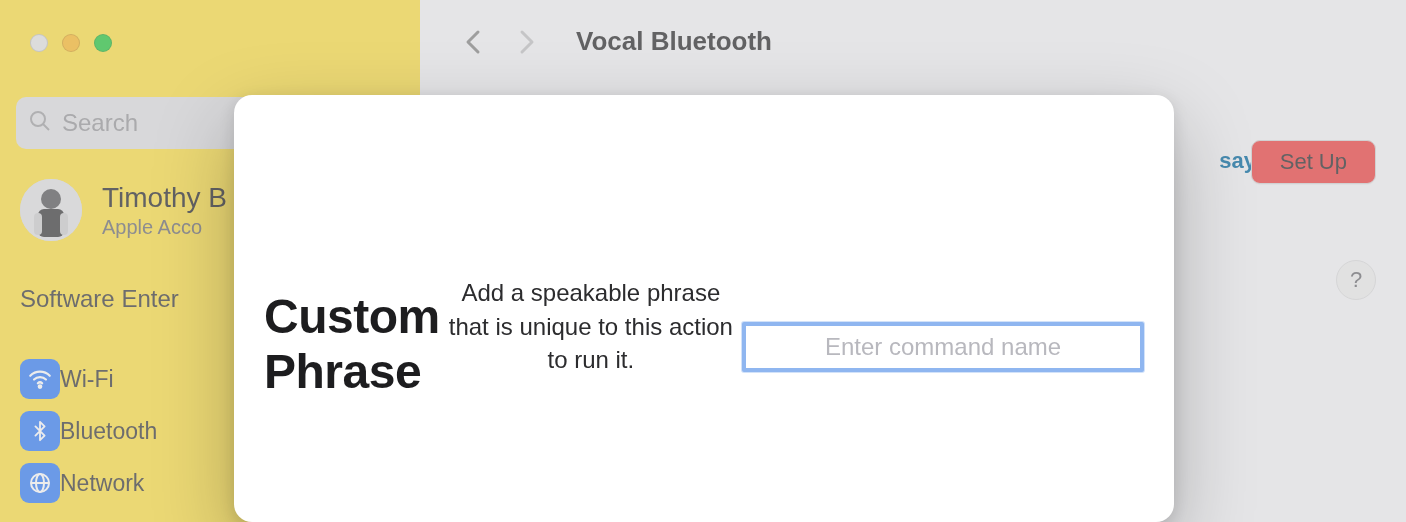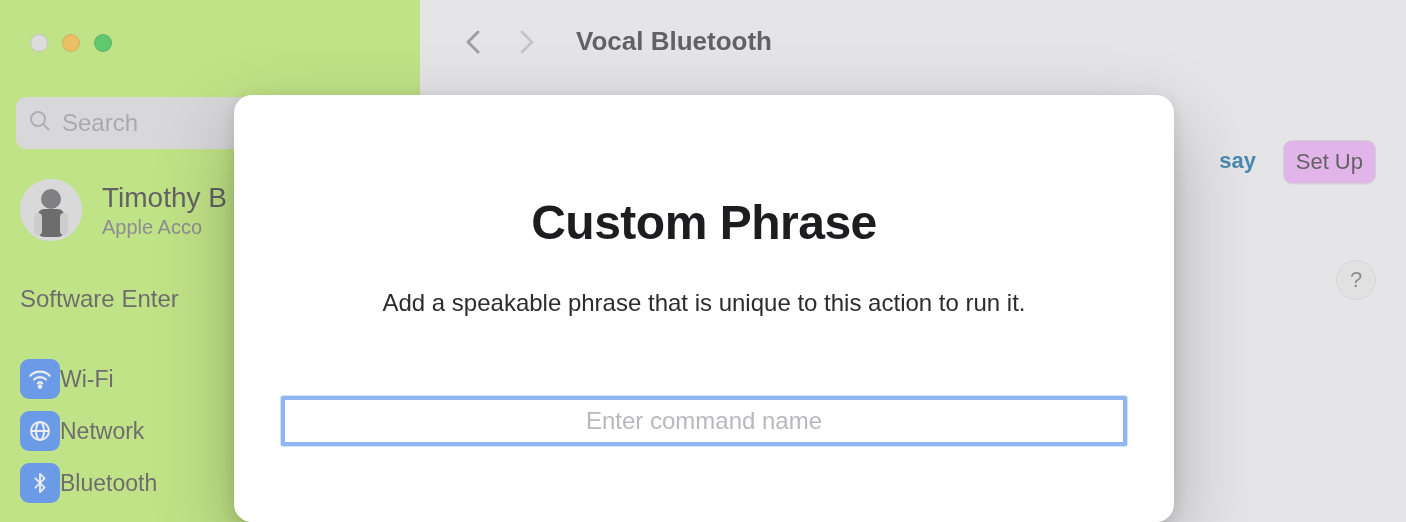--- a/index.html
+++ b/index.html
@@ -38,21 +38,21 @@
     }
     .dot-close { background: #e6e6e6; }
     .dot-min { background: #febc2e; }
     .dot-max { background: #28c840; }
     .sidebar {
       position: absolute;
       left: 0;
       top: 0;
       width: 420px;
       height: 522px;
-      background: #bef264;
+      background: #fde047;
       padding: 12px;
       z-index: 1;
     }
     .search-wrap {
       margin-top: 85px;
       margin-left: 4px;
       margin-right: 6px;
       height: 52px;
       background: #e1e1e3;
       border-radius: 10px;
@@ -165,24 +165,24 @@
     .page-title {
       font-size: 26px;
       font-weight: 700;
       color: #2c2c2e;
       margin-left: 12px;
     }
     .setup-btn {
       position: absolute;
       right: 30px;
       top: 140px;
-      background: #f0abfc;
+      background: #ef4444;
       border: 1px solid #d6d6d8;
       border-radius: 9px;
-      padding: 8px 12px;
+      padding: 8px 28px;
       font-size: 22px;
       color: #2c2c2e;
       box-shadow: 0 1px 1px rgba(0,0,0,0.04);
     }
     .say-text {
       position: absolute;
       right: 150px;
       top: 148px;
       font-size: 22px;
       color: #0369a1;
@@ -208,21 +208,21 @@
       left: 234px;
       top: 95px;
       width: 940px;
       height: 427px;
       background: #ffffff;
       border-radius: 18px;
       box-shadow: 0 30px 80px rgba(0,0,0,0.25), 0 4px 16px rgba(0,0,0,0.12);
       z-index: 10;
       padding: 30px;
       display: flex;
-      flex-direction: column;
+      flex-direction: row;
       align-items: center;
     }
     .modal-title {
       margin-top: 70px;
       font-size: 48px;
       font-weight: 700;
       color: #1d1d1f;
       letter-spacing: -0.5px;
     }
     .modal-desc {
@@ -294,37 +294,37 @@
         <svg width="26" height="26" viewBox="0 0 24 24" fill="none" stroke="white" stroke-width="2" stroke-linecap="round">
           <path d="M3 9c5-5 13-5 18 0"></path>
           <path d="M6.5 12.5c3-3 8-3 11 0"></path>
           <path d="M10 16c1.2-1.2 2.8-1.2 4 0"></path>
           <circle cx="12" cy="19" r="1.2" fill="white"></circle>
         </svg>
       </span>
       <span>Wi-Fi</span>
     </div>
     <div class="sidebar-item">
+      <span class="sidebar-icon bt-bg">
+        <svg width="22" height="22" viewBox="0 0 24 24" fill="none" stroke="white" stroke-width="2" stroke-linejoin="round" stroke-linecap="round">
+          <path d="M7 7l10 10-5 5V2l5 5L7 17"></path>
+        </svg>
+      </span>
+      <span>Bluetooth</span>
+    </div>
+    <div class="sidebar-item">
       <span class="sidebar-icon net-bg">
         <svg width="24" height="24" viewBox="0 0 24 24" fill="none" stroke="white" stroke-width="2">
           <circle cx="12" cy="12" r="9"></circle>
           <ellipse cx="12" cy="12" rx="4" ry="9"></ellipse>
           <line x1="3" y1="12" x2="21" y2="12"></line>
         </svg>
       </span>
       <span>Network</span>
     </div>
-    <div class="sidebar-item">
-      <span class="sidebar-icon bt-bg">
-        <svg width="22" height="22" viewBox="0 0 24 24" fill="none" stroke="white" stroke-width="2" stroke-linejoin="round" stroke-linecap="round">
-          <path d="M7 7l10 10-5 5V2l5 5L7 17"></path>
-        </svg>
-      </span>
-      <span>Bluetooth</span>
-    </div>
   </div>
 </div>
 
 <div class="content">
   <div class="nav-row">
     <div class="nav-arrow">
       <svg width="20" height="28" viewBox="0 0 20 28" fill="none" stroke-width="3" stroke-linecap="round" stroke-linejoin="round">
         <polyline points="14,4 4,14 14,24"></polyline>
       </svg>
     </div>

